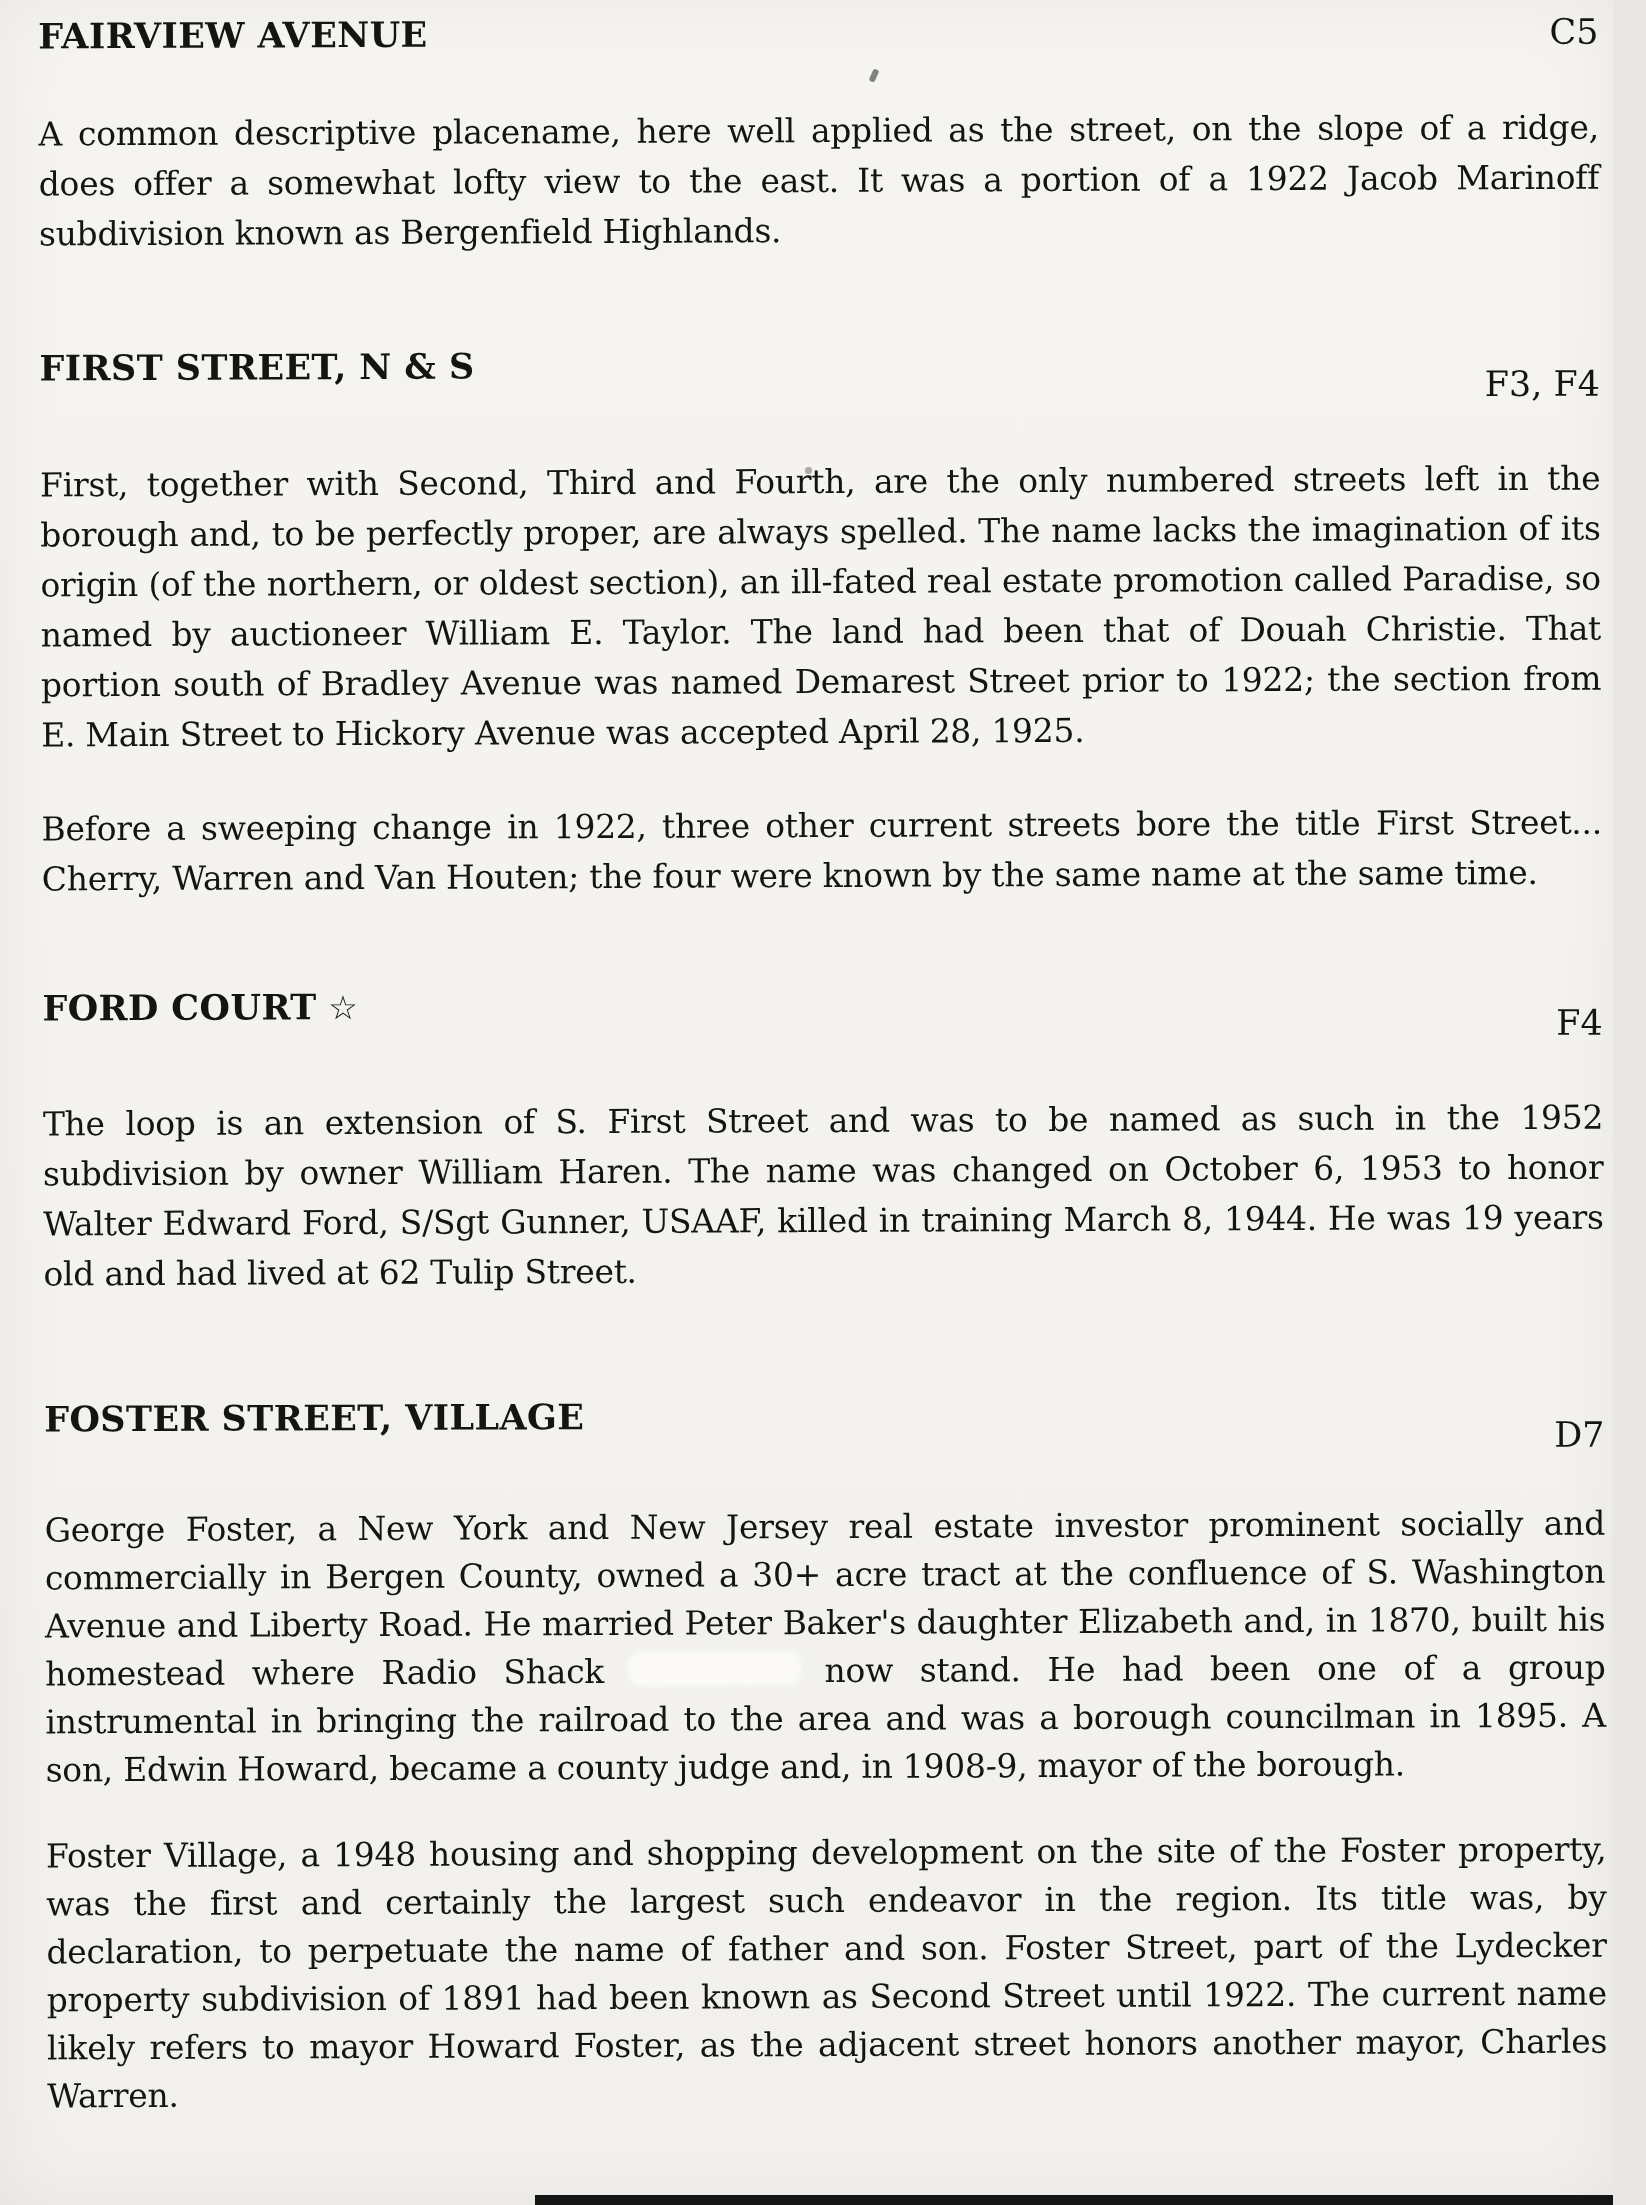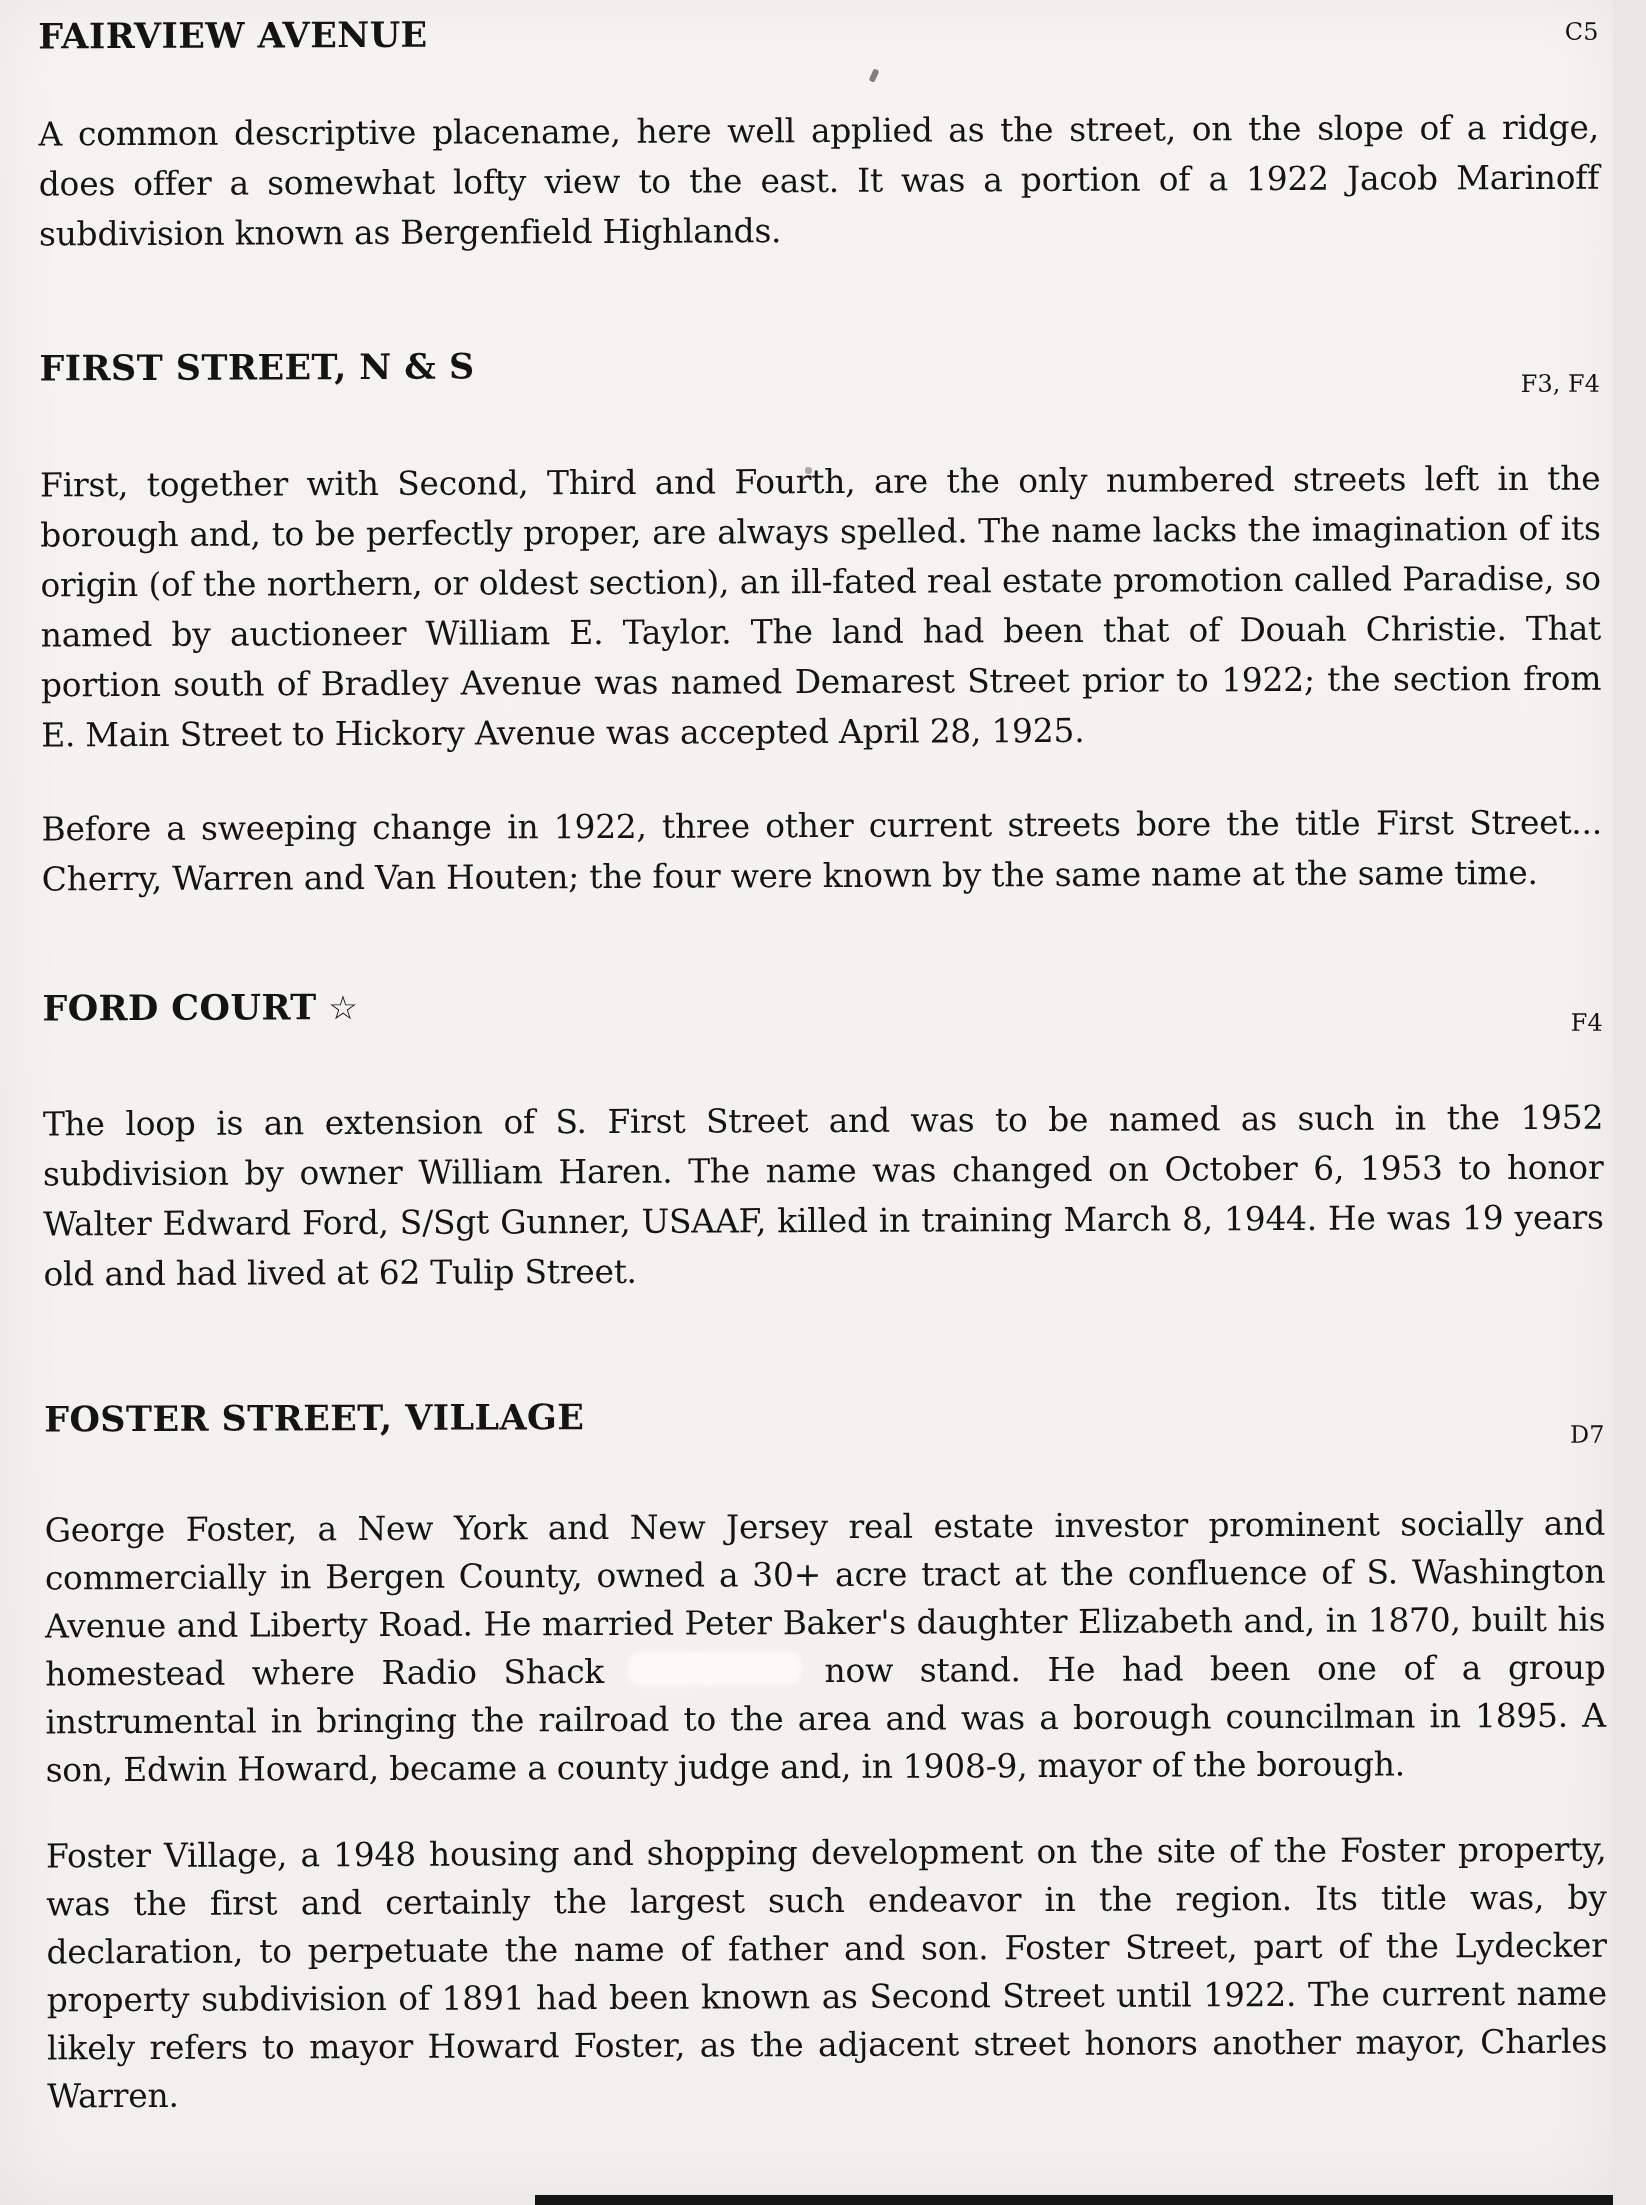--- a/index.html
+++ b/index.html
@@ -38,21 +38,21 @@
     letter-spacing: 0.4px;
     margin: 0;
     white-space: nowrap;
   }
   .heading .star {
     font-weight: 400;
     font-size: 33px;
     margin-left: 11.4px;
   }
   .gridref {
-    font-size: 24px;
+    font-size: 35px;
     line-height: 38px;
     margin-top: 24.5px;
     white-space: nowrap;
   }
   .gridref.ref-high { margin-top: 4.9px; }
   .body {
     font-size: 33px;
     line-height: 50px;
     letter-spacing: -0.3px;
     text-align: justify;

